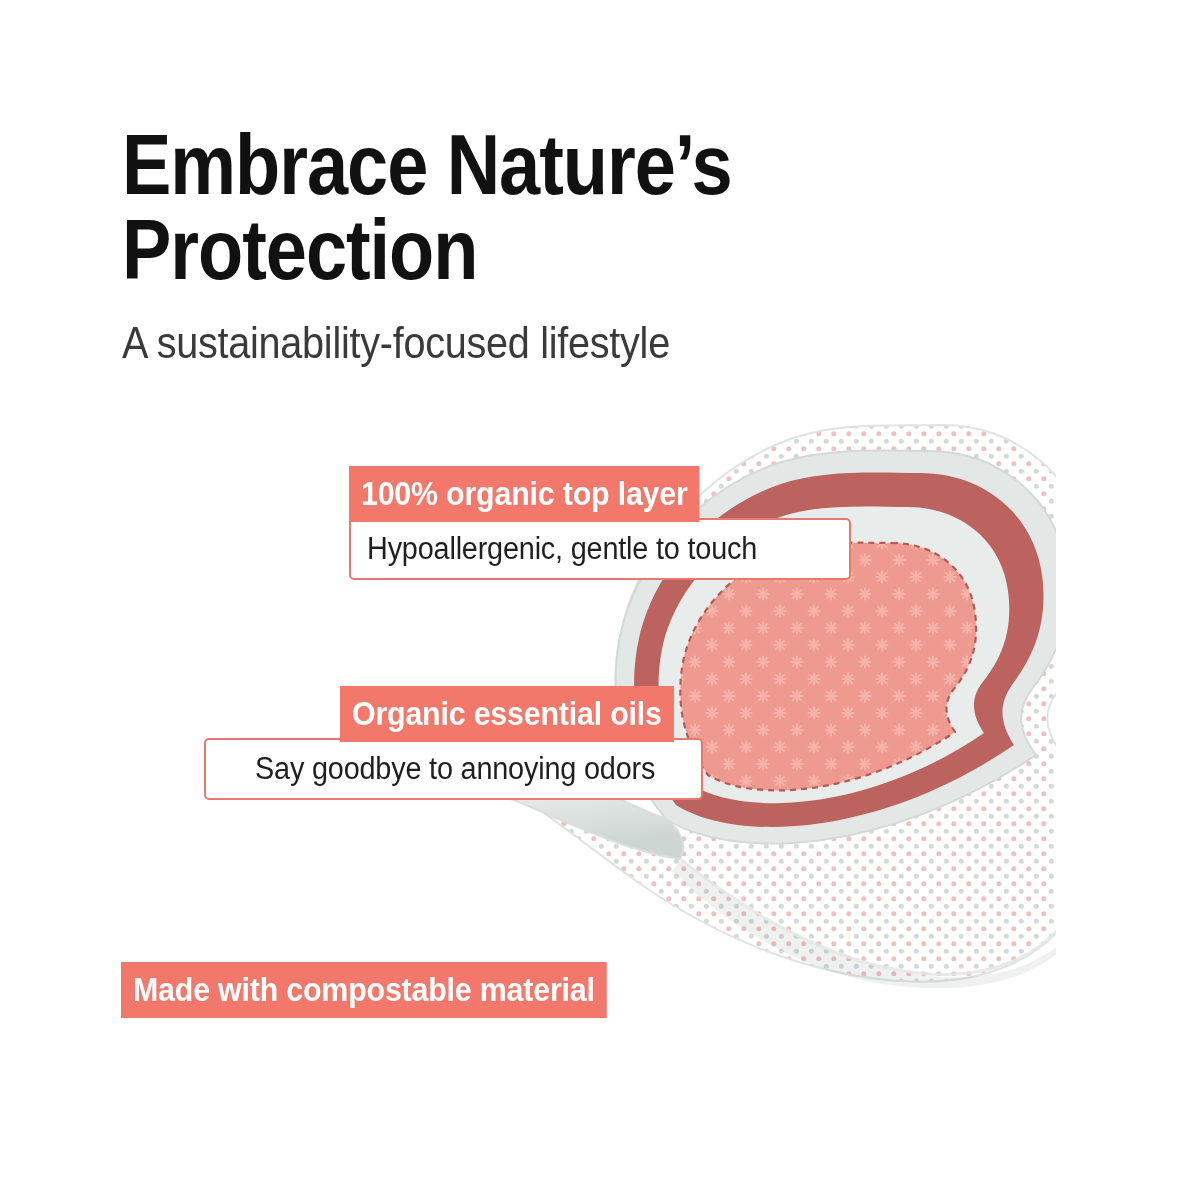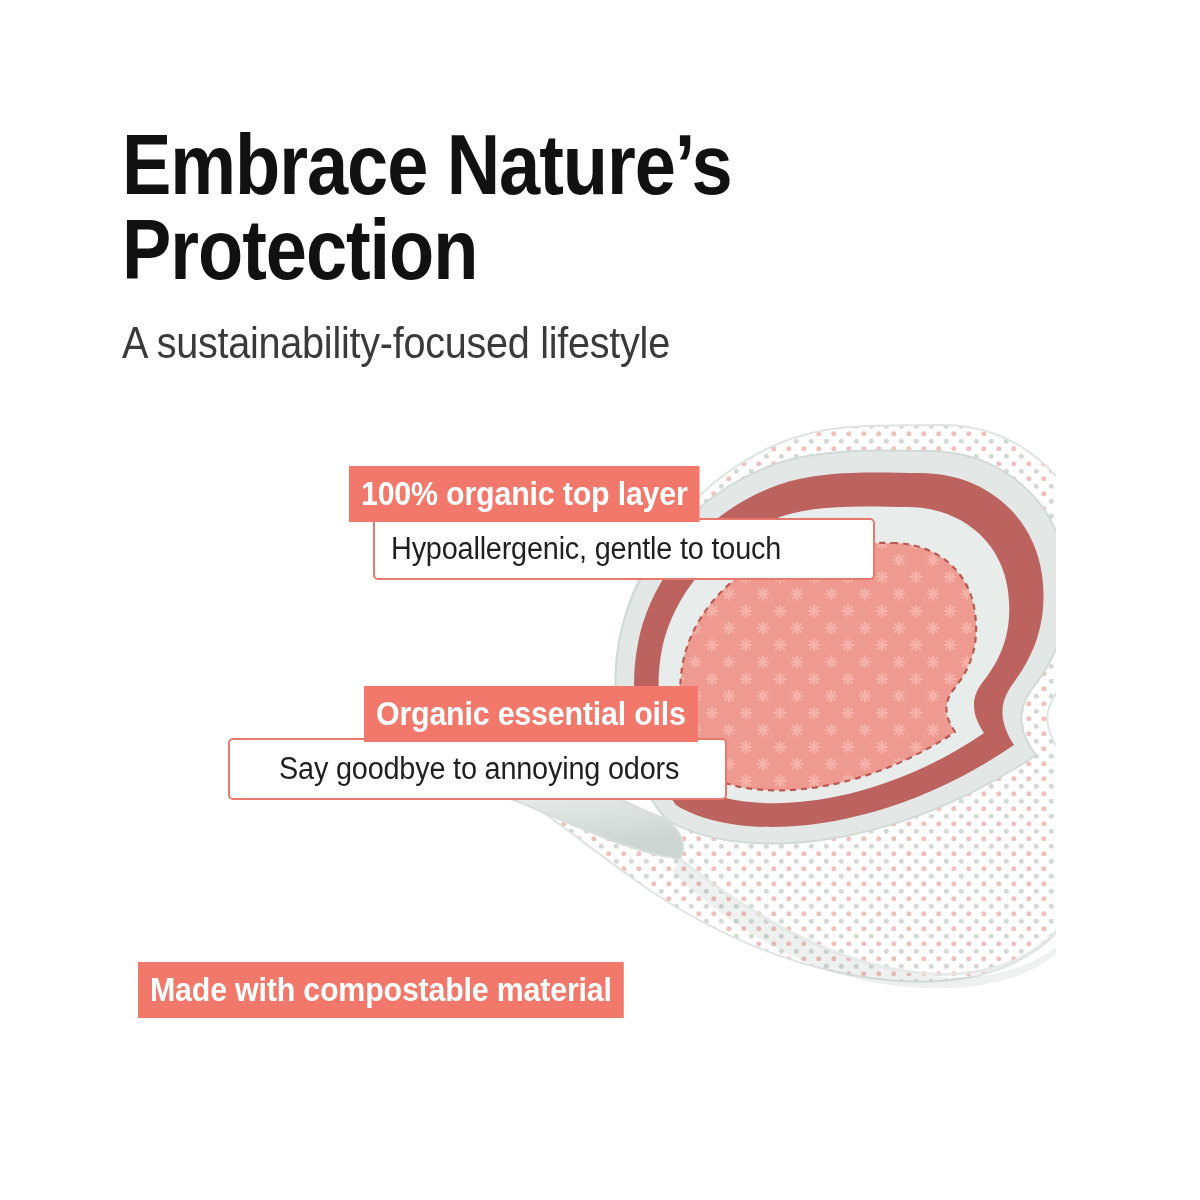--- a/index.html
+++ b/index.html
@@ -90,35 +90,34 @@
     border-radius: 5px;
     box-sizing: border-box;
     color: #1f1f1f;
     font-family: "Liberation Sans Narrow", "Liberation Sans", sans-serif;
     font-weight: 400;
     font-size: 31px;
     line-height: 1.0;
     letter-spacing: -0.2px;
     padding: 13px 16px 14px 16px;
     white-space: nowrap;
-    margin-left: 24px;
   }
   .callout .body span {
     display: inline-block;
     transform: scaleX(0.93);
     transform-origin: left center;
   }
 
   #callout-1 { left: 349px; top: 466px; }
   #callout-1 .body { width: 502px; }
 
   #callout-2 { left: 204px; top: 686px; text-align: right; }
   #callout-2 .body { width: 499px; }
 
-  #callout-3 { left: 129px; top: 962px; padding-left: 9px; }
+  #callout-3 { left: 112px; top: 962px; padding-left: 9px; }
   #callout-3 .body { width: 782px; }
 </style>
 </head>
 <body>
 
 <div id="canvas">
 
   <h1 class="headline">Embrace Nature’s
 Protection</h1>
 

